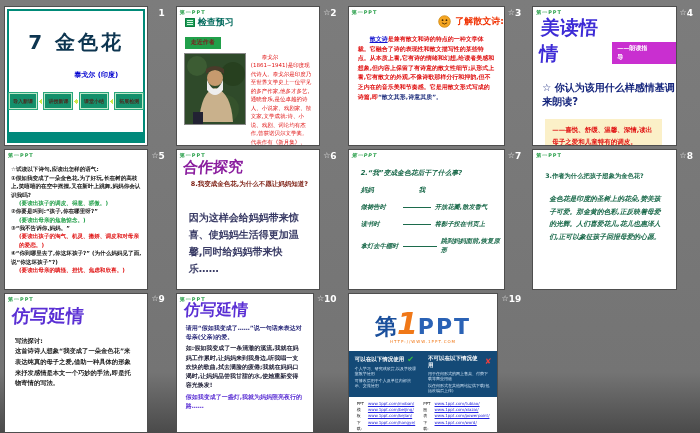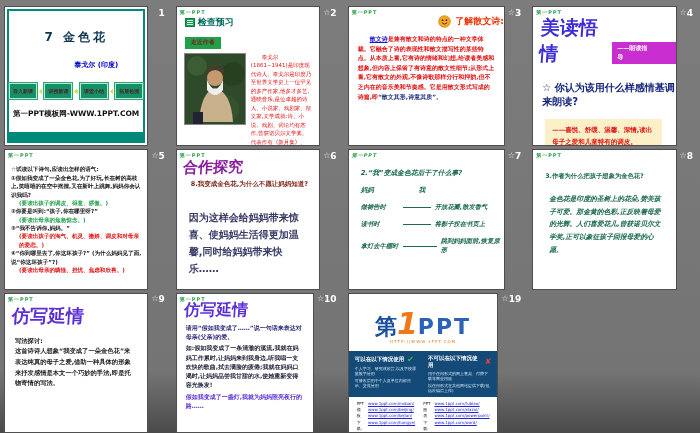--- a/index.html
+++ b/index.html
@@ -15,21 +15,21 @@
   .strip { height:13px; display:flex; align-items:center; justify-content:space-between;
            padding:0 3px; }
   .star { color:#e8e8e8; font-size:8px; line-height:1; }
   .nostar { visibility:hidden; }
   .num { color:#fff; font-size:9px; font-weight:bold; }
   .wm { position:absolute; top:2px; left:3px; font-size:5px; color:#2fa24f;
         letter-spacing:1px; font-weight:bold; }
 
   
   .s1-frame { position:absolute; inset:2px; border:2px solid #008a78; text-align:center; }
-  .s1-title { margin-top:18px; font-size:12px; font-weight:bold; color:#0d3550; letter-spacing:3px; }
+  .s1-title { margin-top:18px; font-size:20px; font-weight:bold; color:#0d3550; letter-spacing:3px; }
   .s1-sub { margin-top:14px; font-size:7px; font-weight:bold; color:#0000d0;padding-left:40px; }
   .s1-flow { margin-top:13px; display:flex; justify-content:center; align-items:center; gap:2px; }
   .s1-box { border:1px solid #bfe9c9; outline:1px solid #2aa77d; background:#14906b;
             color:#4b2a20; font-size:5px; font-weight:bold; padding:4px 3px; white-space:nowrap; }
   .chain { width:9px; height:5px;
     background:radial-gradient(circle 2px at 2.5px 50%, #cde84a 0 2px, transparent 2.2px),
                radial-gradient(circle 2px at 6.5px 50%, #9ed44a 0 2px, transparent 2.2px); }
   .s1-foot { margin-top:10px; font-size:7.5px; font-weight:bold; color:#111; }
   .s1-bar { position:absolute; left:0; right:0; bottom:0; height:9px; background:#00897b; }
 
@@ -131,21 +131,20 @@
         <div class="s1-sub">泰戈尔 (印度)</div>
         <div class="s1-flow">
           <span class="s1-box">导入新课</span>
           <span class="chain"></span>
           <span class="s1-box">讲授新课</span>
           <span class="chain"></span>
           <span class="s1-box">课堂小结</span>
           <span class="chain"></span>
           <span class="s1-box">拓展检测</span>
         </div>
-        <div class="s1-foot">第一PPT模板网-WWW.1PPT.COM</div>
         <div class="s1-bar"></div>
       </div>
     </div>
     <div class="strip">
       <span class="star nostar">☆</span>
       <span class="num">1</span>
     </div>
   </div>
 
   <div class="cell">
@@ -272,21 +271,21 @@
     <div class="strip">
       <span class="star">☆</span>
       <span class="num">7</span>
     </div>
   </div>
 
   <div class="cell">
     <div class="slide">
       <span class="wm">第一PPT</span>
       <div class="s8-q">3.作者为什么把孩子想象为金色花?</div>
-      <div class="s8-a">金色花是印度的圣树上的花朵,赞美孩子可爱。那金黄的色彩,正反映着母爱的光辉。人们喜爱花儿,曾获诺贝尔文学奖,正可以象征孩子回报母爱的心愿。</div>
+      <div class="s8-a">金色花是印度的圣树上的花朵,赞美孩子可爱。那金黄的色彩,正反映着母爱的光辉。人们喜爱花儿,花儿也惠泽人们,正可以象征孩子回报母爱的心愿。</div>
     </div>
     <div class="strip">
       <span class="star">☆</span>
       <span class="num">8</span>
     </div>
   </div>
 
   <div class="cell">
     <div class="slide">
       <span class="wm">第一PPT</span>

